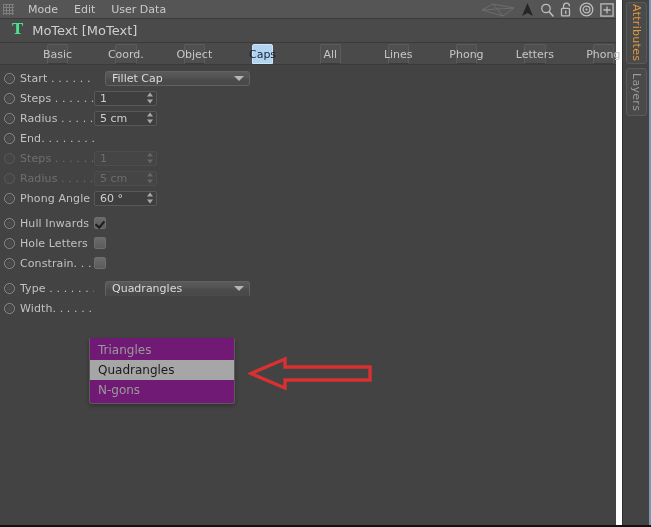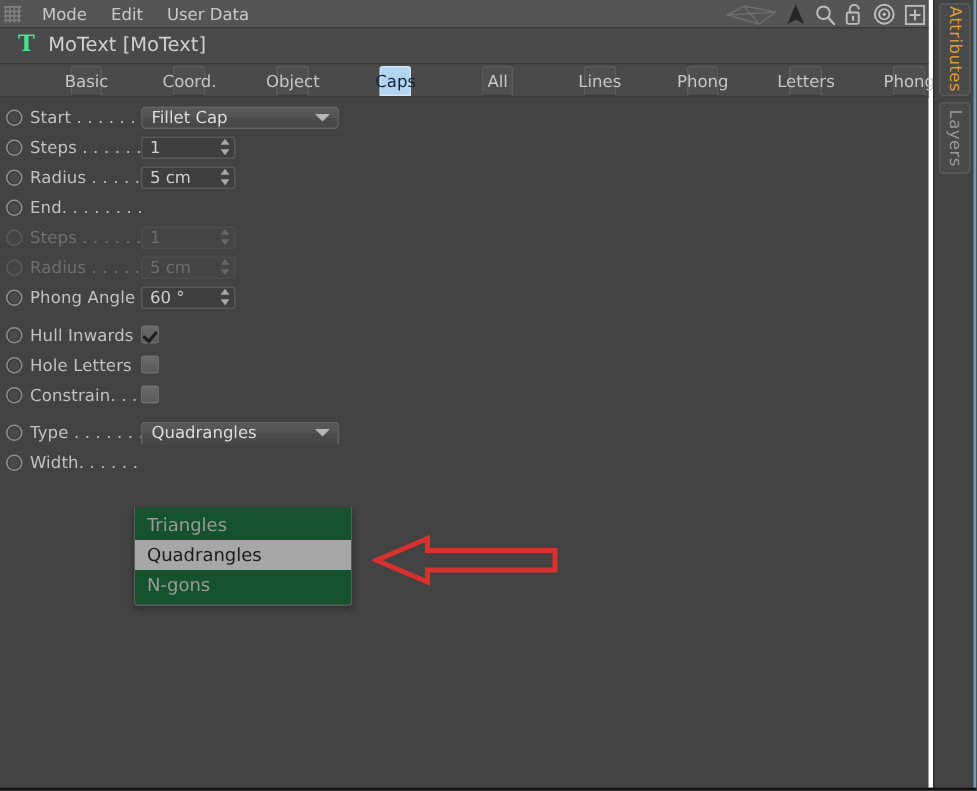--- a/index.html
+++ b/index.html
@@ -26,21 +26,21 @@
     border-bottom: 2px solid #111111;
   }
 
   
   #panel {
     position: absolute;
     left: 0; top: 0;
     width: 622px;
     height: 525px;
     background: #434343;
-    border-right: 3px solid #ffffff;
+    border-right: 6px solid #ffffff;
     box-sizing: border-box;
   }
 
   
   .menubar {
     position: relative;
     height: 19px;
     background: #555555;
     border-bottom: 1px solid #3a3a3a;
     display: flex;
@@ -179,33 +179,34 @@
     font-size: 11px;
     white-space: nowrap;
     overflow: hidden;
     letter-spacing: .1px;
   }
   .plabel.off { color: #6f6f6f; }
 
   
   .combo {
     position: relative;
-    width: 132px;
+    width: 145px;
     height: 15px;
     background: linear-gradient(to bottom, #5a5a5a 0%, #525252 48%, #4c4c4c 52%, #484848 100%);
     border: 1px solid #626262;
     border-radius: 3px;
     display: flex;
     align-items: center;
     padding: 0 16px 0 6px;
     box-sizing: border-box;
     color: #dcdcdc;
     font-size: 11px;
     cursor: default;
     z-index: 2;
+    margin-left: 11px;
   }
   .combo .caret {
     position: absolute;
     right: 5px; top: 50%;
     margin-top: -2px;
     width: 0; height: 0;
     border-left: 5px solid transparent;
     border-right: 5px solid transparent;
     border-top: 5px solid #b6b6b6;
   }
@@ -270,21 +271,21 @@
     border-width: 0 2px 2px 0;
     transform: rotate(40deg);
   }
 
   
   .dropzone {
     position: absolute;
     left: 89px;
     top: 338px;
     width: 146px;
-    background: #14532d;
+    background: #701a75;
     border: 1px solid #5b5b5b;
     border-top: none;
     border-radius: 0 0 3px 3px;
     z-index: 30;
     padding: 2px 0 3px 0;
     box-sizing: border-box;
     box-shadow: 0 2px 4px rgba(0,0,0,.28);
   }
   .dropitem {
     height: 20px;

